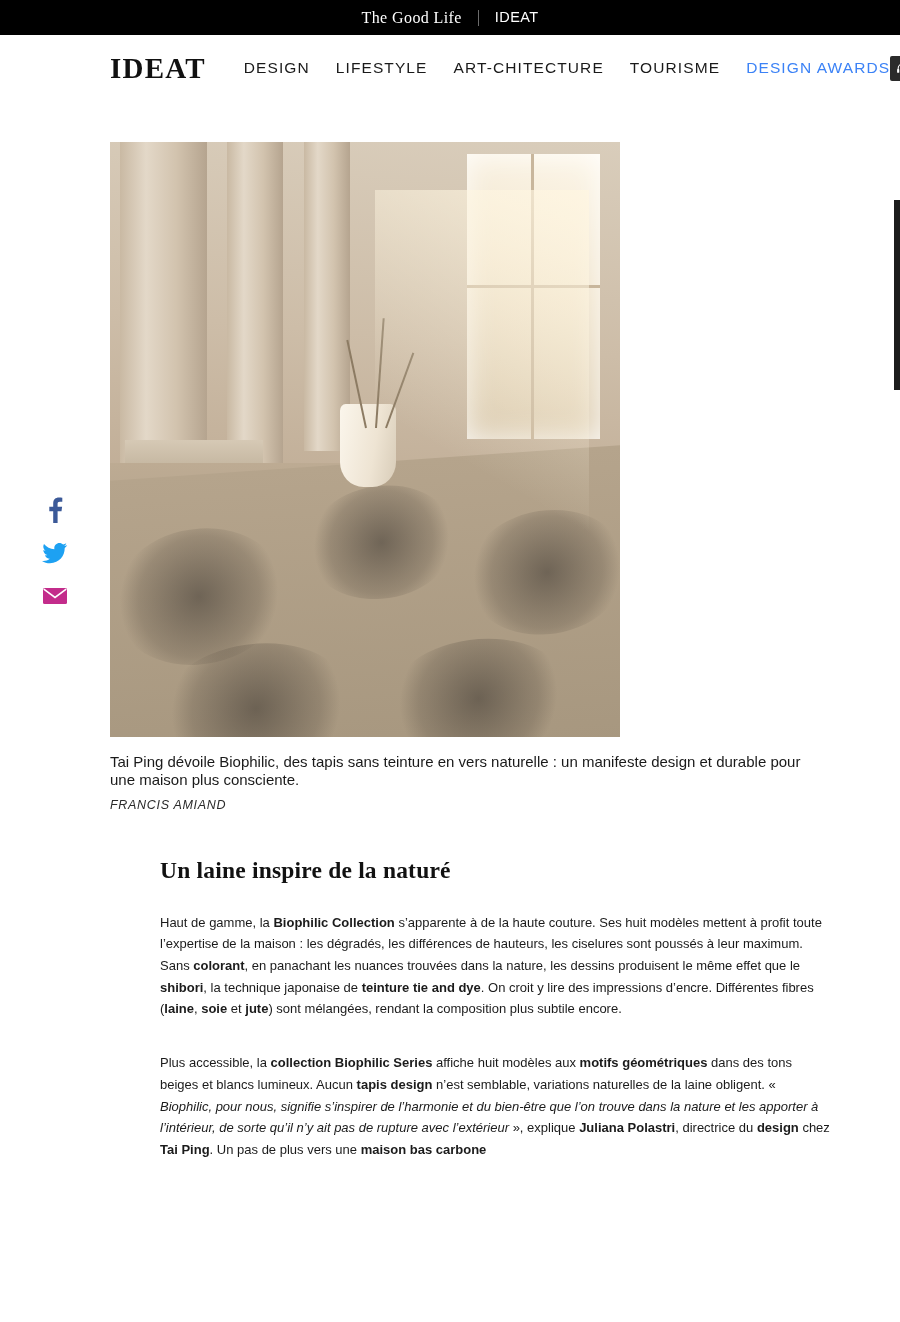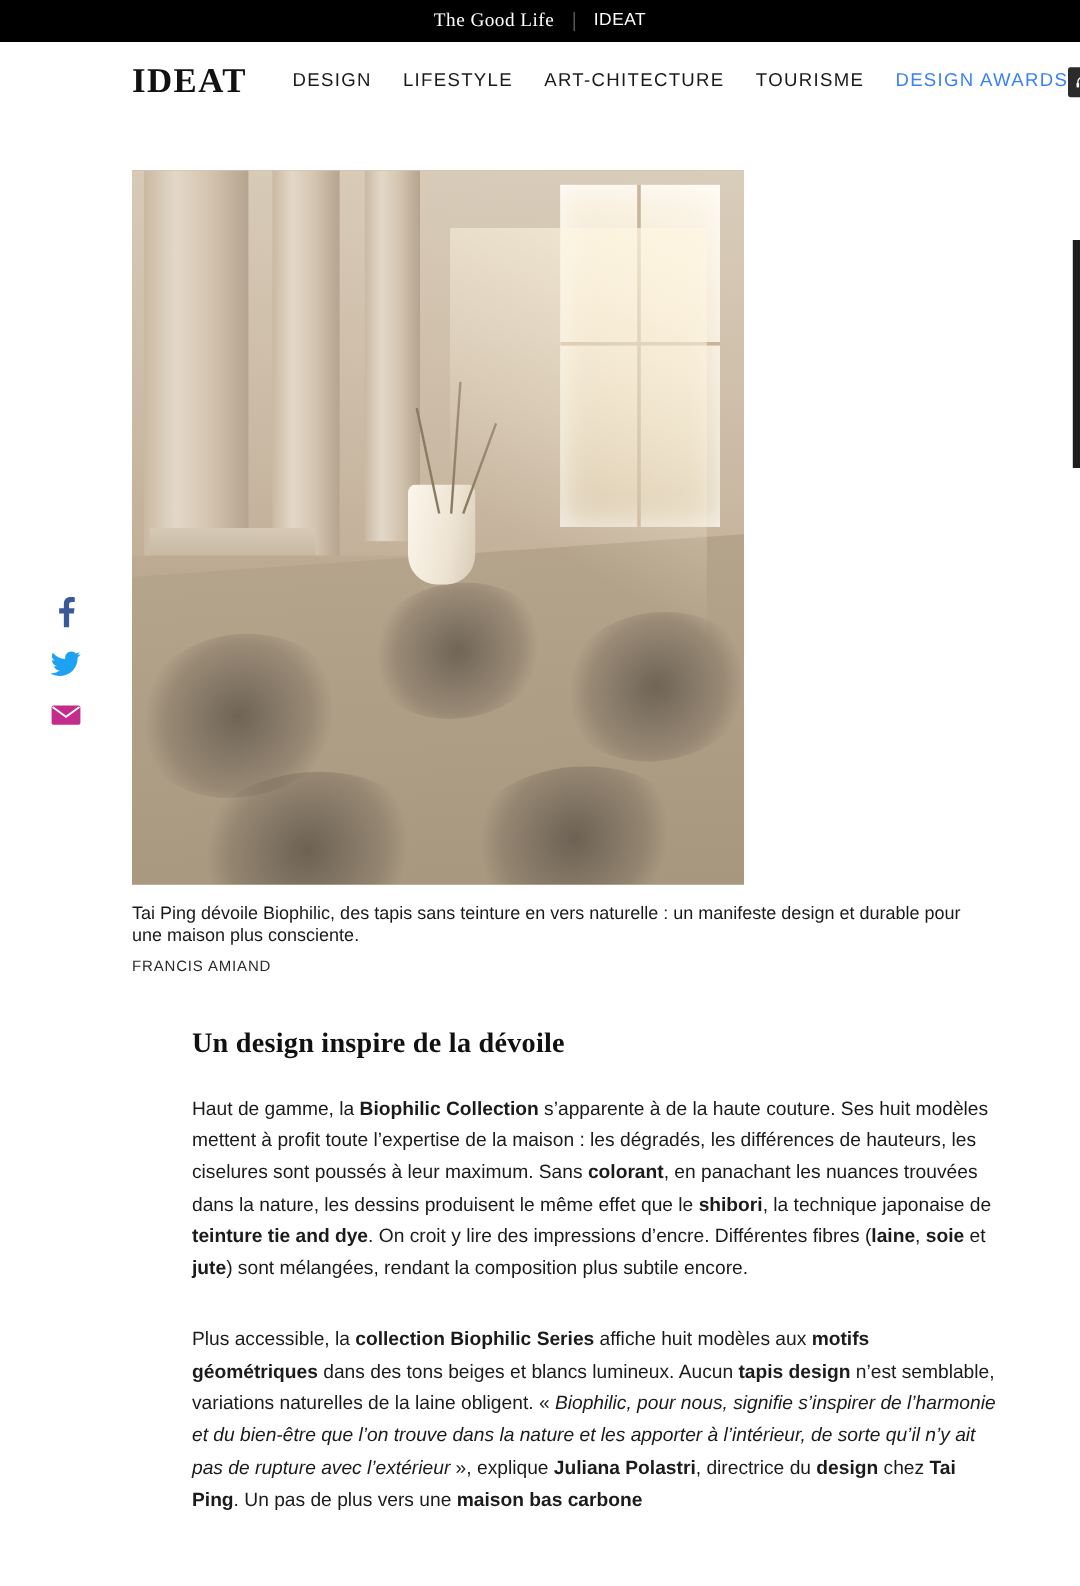--- a/index.html
+++ b/index.html
@@ -127,39 +127,40 @@
   .figcaption {
     margin-top: 16px;
     font-size: 15px;
     line-height: 1.22;
     color: #1a1a1a;
     width: 712px;
   }
   .credit {
     margin-top: 8px;
     font-size: 12.5px;
+    font-style: italic;
     letter-spacing: .7px;
     color: #2b2b2b;
     text-transform: uppercase;
   }
 
   .body-wrap {
     margin: 45px 0 0 160px;
     width: 682px;
   }
   h2.section-title {
     font-family: "Liberation Serif", serif;
     font-size: 23.5px;
     font-weight: bold;
     color: #111;
     margin: 0 0 28px 0;
     letter-spacing: .2px;
   }
   p.para {
-    font-size: 16px;
+    font-size: 13px;
     line-height: 1.67;
     color: #1b1b1b;
     margin: 0 12px 32px 0;
   }
   p.para b { font-weight: bold; }
   p.para i { font-style: italic; }
 
   
   .ph-bg {
     position: absolute; inset: 0;
@@ -295,17 +296,17 @@
       <div class="ph-stem" style="left:50%;bottom:52%;height:90px;transform:rotate(-12deg)"></div>
       <div class="ph-stem" style="left:52%;bottom:52%;height:110px;transform:rotate(4deg)"></div>
       <div class="ph-stem" style="left:54%;bottom:52%;height:80px;transform:rotate(20deg)"></div>
       <div class="ph-sun"></div>
     </div>
     <div class="figcaption">Tai Ping dévoile Biophilic, des tapis sans teinture en vers naturelle : un manifeste design et durable pour une maison plus consciente.</div>
     <div class="credit">FRANCIS AMIAND</div>
   </div>
 
   <div class="body-wrap">
-    <h2 class="section-title">Un design inspire de la dévoile</h2>
+    <h2 class="section-title">Un laine inspire de la naturé</h2>
     <p class="para"><span>Haut de gamme, la </span><b>Biophilic Collection</b><span> s’apparente à de la haute couture. Ses huit modèles mettent à profit toute l’expertise de la maison : les dégradés, les différences de hauteurs, les ciselures sont poussés à leur maximum. Sans </span><b>colorant</b><span>, en panachant les nuances trouvées dans la nature, les dessins produisent le même effet que le </span><b>shibori</b><span>, la technique japonaise de </span><b>teinture tie and dye</b><span>. On croit y lire des impressions d’encre. Différentes fibres (</span><b>laine</b><span>, </span><b>soie</b><span> et </span><b>jute</b><span>) sont mélangées, rendant la composition plus subtile encore.</span></p>
     <p class="para"><span>Plus accessible, la </span><b>collection Biophilic Series</b><span> affiche huit modèles aux </span><b>motifs géométriques</b><span> dans des tons beiges et blancs lumineux. Aucun </span><b>tapis design</b><span> n’est semblable, variations naturelles de la laine obligent. « </span><i>Biophilic, pour nous, signifie s’inspirer de l’harmonie et du bien-être que l’on trouve dans la nature et les apporter à l’intérieur, de sorte qu’il n’y ait pas de rupture avec l’extérieur</i><span> », explique </span><b>Juliana Polastri</b><span>, directrice du </span><b>design</b><span> chez </span><b>Tai Ping</b><span>. Un pas de plus vers une </span><b>maison bas carbone</b></p>
   </div>
 </div>
 
 </body></html>

